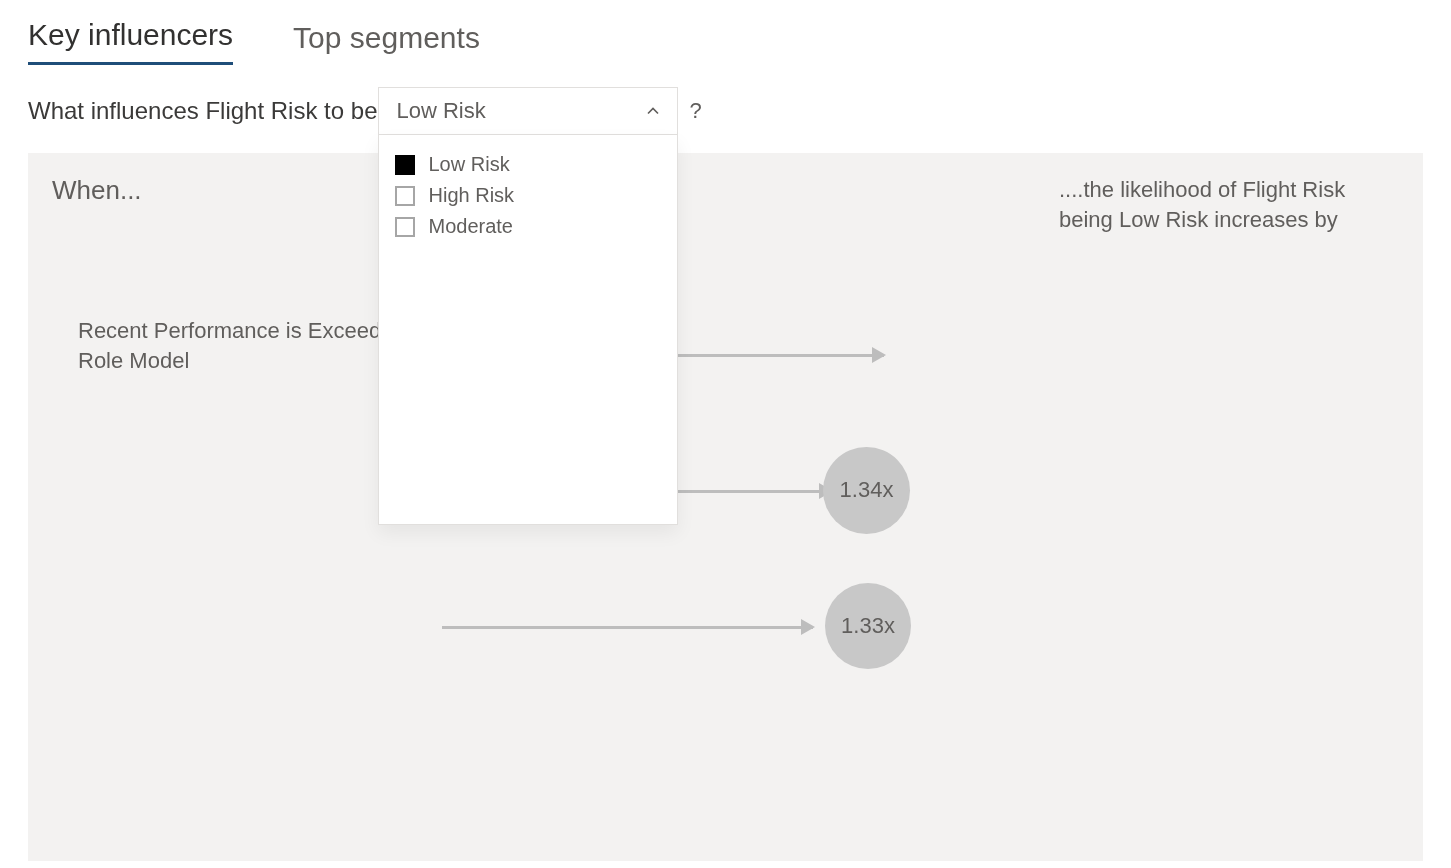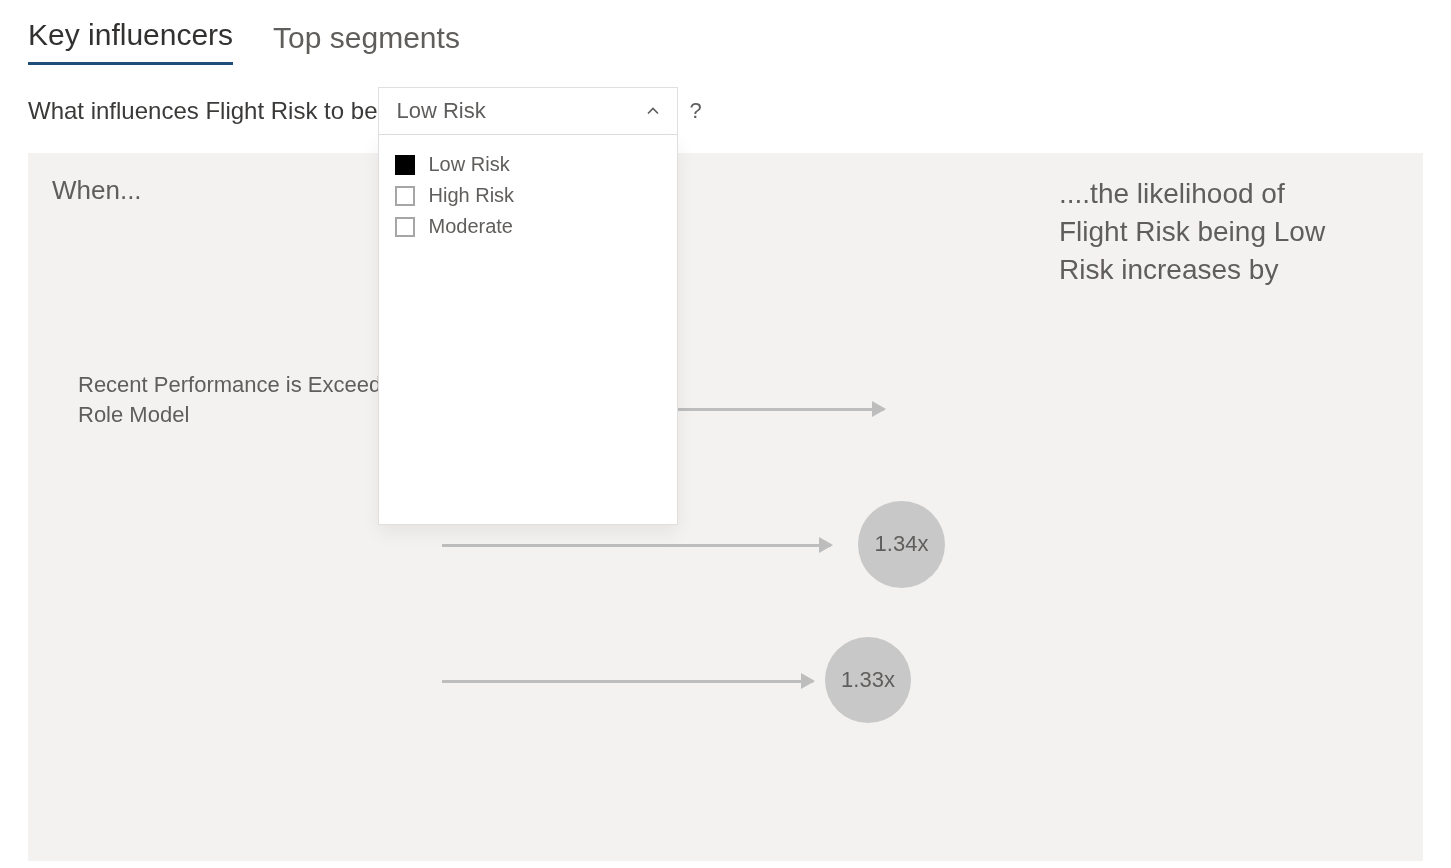--- a/index.html
+++ b/index.html
@@ -8,37 +8,37 @@
     --accent:#1f4e79;
     --panel:#f3f2f1;
     --line:#bdbdbd;
     --bubble:#c8c8c8;
     --bubble-sel:#1f4e79;
     --divider:#e1dfdd;
     --checkbox:#a6a6a6;
   }
   html,body{margin:0;padding:0;background:#fff;font-family:"Segoe UI","Segoe UI Web",Arial,sans-serif;color:var(--text);}
   .wrap{padding:18px 28px 0 28px;width:1451px;box-sizing:border-box;}
-  .tabs{display:flex;gap:40px;align-items:flex-end;margin-bottom:22px;}
+  .tabs{display:flex;gap:60px;align-items:flex-end;margin-bottom:22px;}
   .tab{font-size:30px;font-weight:400;color:var(--muted);padding-bottom:10px;cursor:pointer;}
   .tab.active{color:var(--text);border-bottom:3px solid var(--accent);}
   .qline{display:flex;align-items:center;margin-bottom:18px;font-size:24px;color:#3b3a39;}
   .dd-region{position:relative;}
   .dd{width:300px;border:1px solid var(--divider);background:#fff;display:flex;align-items:center;justify-content:space-between;padding:6px 14px 6px 18px;box-sizing:border-box;cursor:pointer;height:48px;}
   .dd .sel{color:var(--muted);font-size:22px;}
   .chev{width:20px;height:20px;color:var(--muted);}
   .dd-panel{position:absolute;top:48px;left:0;width:300px;background:#fff;border:1px solid var(--divider);border-top:none;box-shadow:0 8px 18px rgba(0,0,0,.06);padding:14px 16px 10px 16px;box-sizing:border-box;height:390px;z-index:5;}
   .opt{display:flex;align-items:center;gap:14px;padding:4px 0;font-size:20px;color:var(--muted);cursor:pointer;}
   .chk{width:20px;height:20px;border:2px solid var(--checkbox);box-sizing:border-box;display:inline-block;}
   .chk.on{background:#000;border-color:#000;}
   .help{font-size:22px;color:var(--muted);margin-left:12px;cursor:pointer;}
   .panel{background:var(--panel);padding:22px 24px 46px 24px;position:relative;min-height:640px;}
   .hdr-row{display:flex;justify-content:space-between;align-items:flex-start;margin-bottom:80px;}
   .hdr-when{font-size:26px;color:var(--muted);}
-  .hdr-right{width:300px;font-size:28px;line-height:1.35;color:var(--muted);margin-right:40px;}
+  .hdr-right{width:300px;font-size:22px;line-height:1.35;color:var(--muted);margin-right:40px;}
   .infl{position:relative;height:130px;margin-bottom:6px;}
   .infl.selected .lbl{font-weight:600;color:var(--text);}
   .lbar{position:absolute;left:-24px;top:6px;bottom:16px;width:6px;background:var(--accent);}
   .lbl{position:absolute;left:26px;top:2px;width:330px;font-size:22px;line-height:1.35;color:var(--muted);}
   .arrow{position:absolute;top:40px;height:2.5px;background:var(--line);}
   .arrow::after{content:"";position:absolute;right:-2px;top:-7px;border-left:14px solid var(--line);border-top:8px solid transparent;border-bottom:8px solid transparent;}
   .bubble{position:absolute;border-radius:50%;display:flex;align-items:center;justify-content:center;font-size:22px;color:var(--muted);background:var(--bubble);}
   .infl.selected .bubble{background:var(--bubble-sel);color:#fff;}
 </style>
 </head>
@@ -82,21 +82,21 @@
       <div class="hdr-when">When...</div>
       <div class="hdr-right">....the likelihood of Flight Risk being Low Risk increases by</div>
     </div>
     <div id="infl-list">
         <div class="infl">
           <div class="lbl">Recent Performance is Exceeds / Role Model</div>
           <div class="arrow" style="left: 390px; width: 441.957px;"></div>
         </div>
         <div class="infl">
           <div class="arrow" style="left: 390px; width: 388.739px;"></div>
-          <div class="bubble" style="width: 87.0435px; height: 87.0435px; left: 806px; top: -3.52174px;">
+          <div class="bubble" style="width: 87.0435px; height: 87.0435px; left: 771px; top: -3.52174px;">
             <span>1.34x</span>
           </div>
         </div>
         <div class="infl">
           <div class="arrow" style="left: 390px; width: 371px;"></div>
           <div class="bubble" style="width: 86px; height: 86px; left: 773px; top: -3px;">
             <span>1.33x</span>
           </div>
         </div>
       </div>

